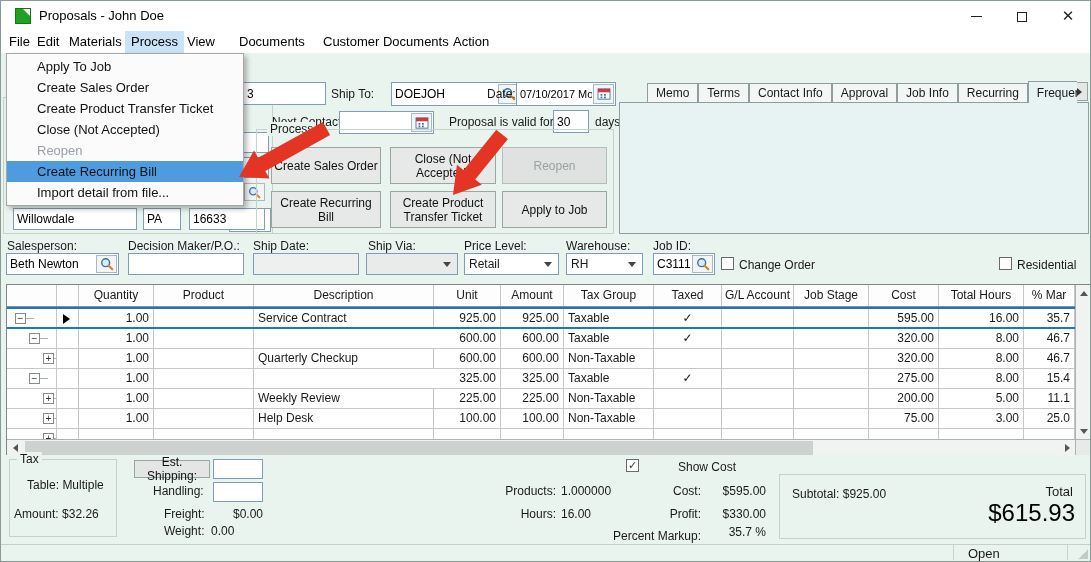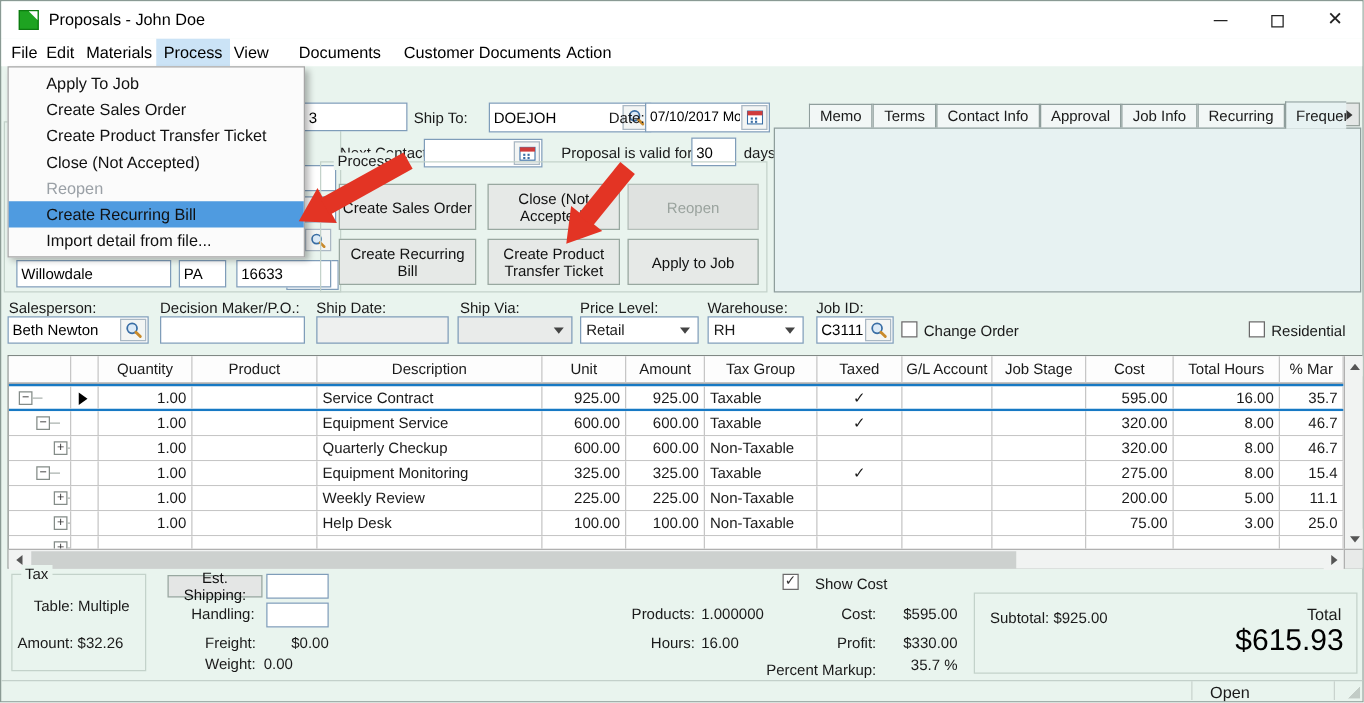--- a/index.html
+++ b/index.html
@@ -324,21 +324,20 @@
           <div class="gcell num" style="left: 932px; width: 85px;">16.00</div>
           <div class="gcell num" style="left: 1017px; width: 51px;">35.7</div>
         </div>
         <div class="grow">
           <div class="gcell c-tree" style="left: 0px; width: 50px;">
             <span class="expbox lvl1">−</span>
           </div>
           <div class="gcell c-sel" style="left: 50px; width: 22px;"></div>
           <div class="gcell num" style="left: 72px; width: 75px;">1.00</div>
           <div class="gcell " style="left: 147px; width: 100px;"></div>
-          <div class="gcell " style="left: 247px; width: 180px;">Equipment Service</div>
           <div class="gcell num" style="left: 427px; width: 67px;">600.00</div>
           <div class="gcell num" style="left: 494px; width: 63px;">600.00</div>
           <div class="gcell " style="left: 557px; width: 90px;">Taxable</div>
           <div class="gcell ctr" style="left: 647px; width: 68px;">✓</div>
           <div class="gcell " style="left: 715px; width: 72px;"></div>
           <div class="gcell " style="left: 787px; width: 75px;"></div>
           <div class="gcell num" style="left: 862px; width: 70px;">320.00</div>
           <div class="gcell num" style="left: 932px; width: 85px;">8.00</div>
           <div class="gcell num" style="left: 1017px; width: 51px;">46.7</div>
         </div>
@@ -360,21 +359,20 @@
           <div class="gcell num" style="left: 932px; width: 85px;">8.00</div>
           <div class="gcell num" style="left: 1017px; width: 51px;">46.7</div>
         </div>
         <div class="grow">
           <div class="gcell c-tree" style="left: 0px; width: 50px;">
             <span class="expbox lvl1">−</span>
           </div>
           <div class="gcell c-sel" style="left: 50px; width: 22px;"></div>
           <div class="gcell num" style="left: 72px; width: 75px;">1.00</div>
           <div class="gcell " style="left: 147px; width: 100px;"></div>
-          <div class="gcell " style="left: 247px; width: 180px;">Equipment Monitoring</div>
           <div class="gcell num" style="left: 427px; width: 67px;">325.00</div>
           <div class="gcell num" style="left: 494px; width: 63px;">325.00</div>
           <div class="gcell " style="left: 557px; width: 90px;">Taxable</div>
           <div class="gcell ctr" style="left: 647px; width: 68px;">✓</div>
           <div class="gcell " style="left: 715px; width: 72px;"></div>
           <div class="gcell " style="left: 787px; width: 75px;"></div>
           <div class="gcell num" style="left: 862px; width: 70px;">275.00</div>
           <div class="gcell num" style="left: 932px; width: 85px;">8.00</div>
           <div class="gcell num" style="left: 1017px; width: 51px;">15.4</div>
         </div>
@@ -465,21 +463,21 @@
   <div class="lbl" style="left:152px; top:483px;">Handling:</div>
   <div class="field" style="left:212px; top:481px; width:50px; height:20px;">
       <input style="">
     </div>
   <div class="lbl" style="left:163px; top:506px;">Freight:</div>
   <div class="lbl" style="left:232px; top:506px;">$0.00</div>
   <div class="lbl" style="left:163px; top:523px;">Weight:</div>
   <div class="lbl" style="left:210px; top:523px;">0.00</div>
 
   <div class="cb" style="left:625px; top:458px;">✓</div>
-  <div class="lbl" style="left:651px; top:459px;">Show Cost</div>
+  <div class="lbl" style="left:677px; top:459px;">Show Cost</div>
   <div class="lbl" style="left:440px; top:483px; width:115px; text-align:right;">Products:</div>
   <div class="lbl" style="left:560px; top:483px;">1.000000</div>
   <div class="lbl" style="left:440px; top:506px; width:115px; text-align:right;">Hours:</div>
   <div class="lbl" style="left:560px; top:506px;">16.00</div>
   <div class="lbl" style="left:600px; top:483px; width:100px; text-align:right;">Cost:</div>
   <div class="lbl" style="left:695px; top:483px; width:70px; text-align:right;">$595.00</div>
   <div class="lbl" style="left:600px; top:506px; width:100px; text-align:right;">Profit:</div>
   <div class="lbl" style="left:695px; top:506px; width:70px; text-align:right;">$330.00</div>
   <div class="lbl" style="left:590px; top:528px; width:110px; text-align:right;">Percent Markup:</div>
   <div class="lbl" style="left:695px; top:524px; width:70px; text-align:right;">35.7 %</div>

